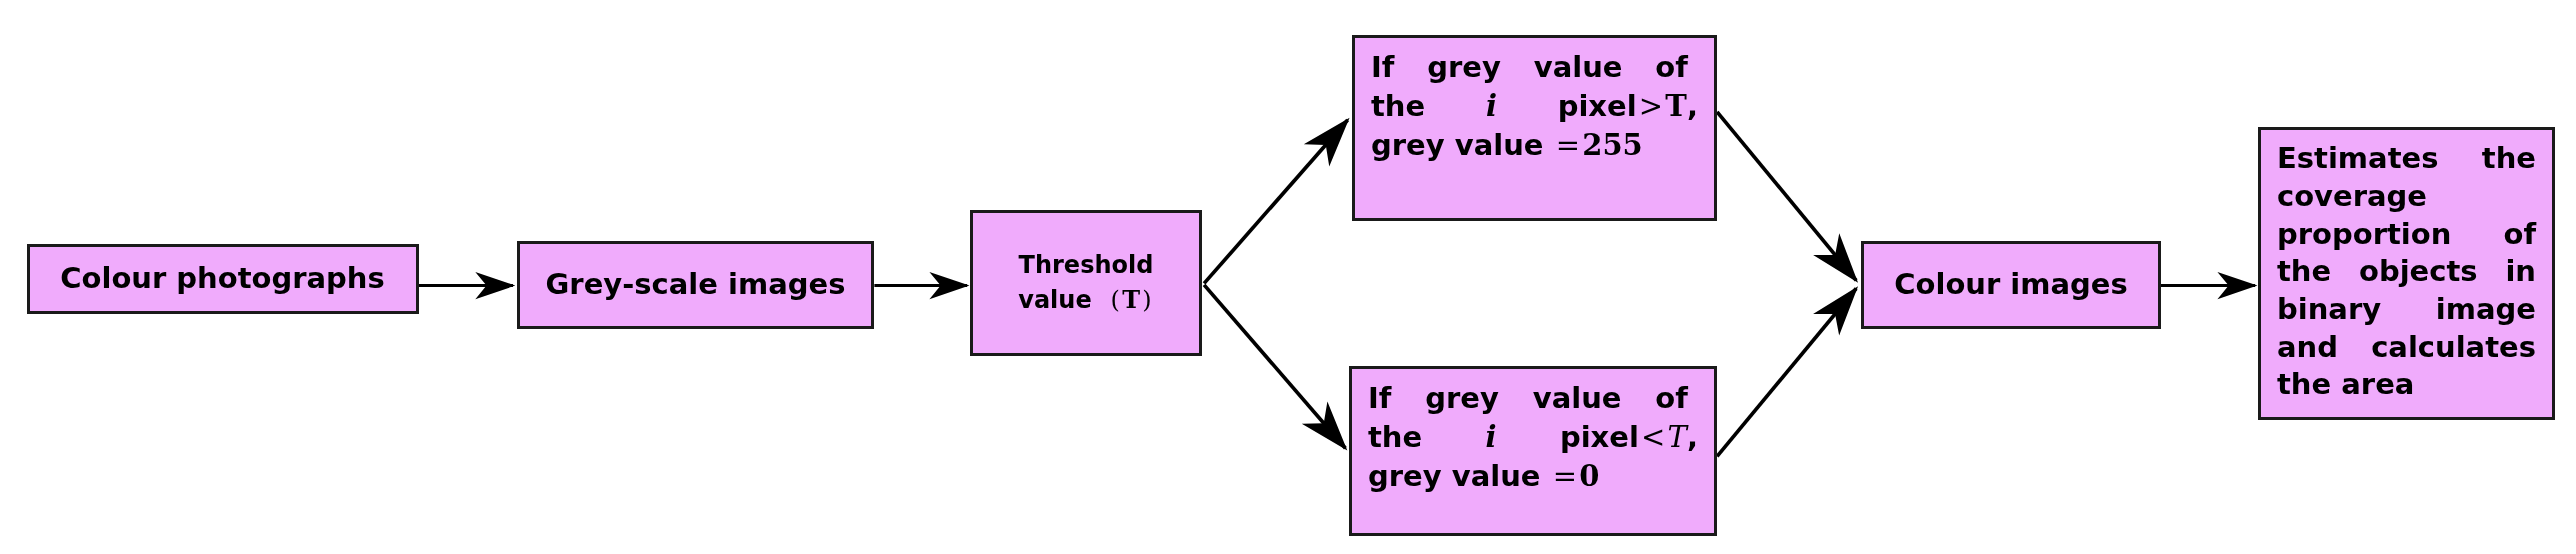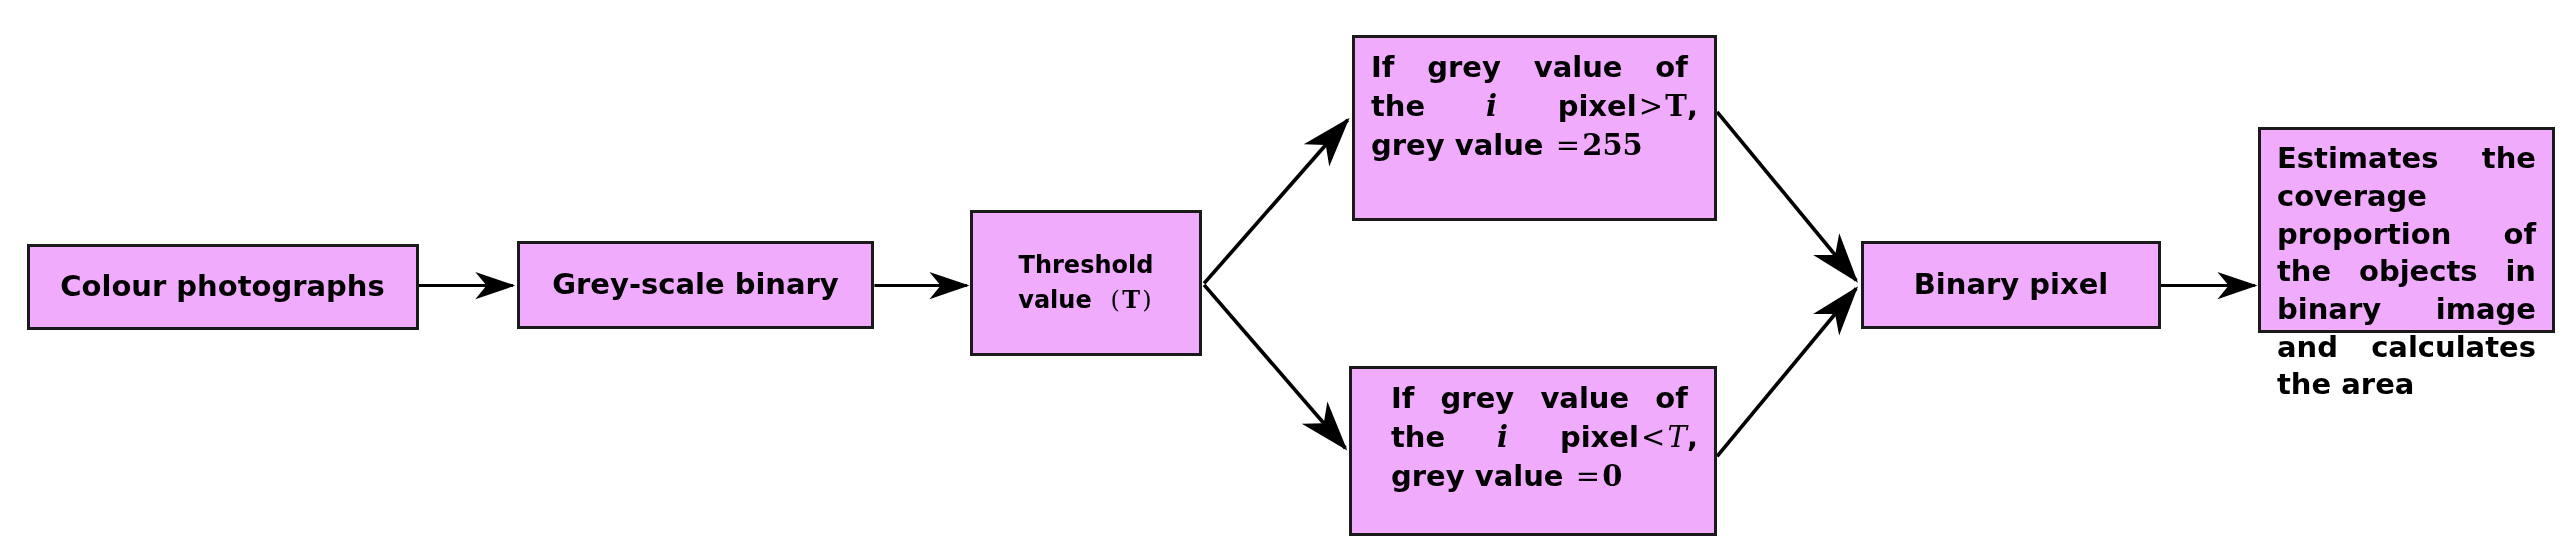--- a/index.html
+++ b/index.html
@@ -37,21 +37,21 @@
     text-align: center;
   }
   
   .node.just .txt {
     text-align: justify;
     text-align-last: left;
   }
 
   
   #node-colour-photographs {
-    left: 26.5px;  top: 244px;  width: 392px;  height: 86px;
+    left: 26.5px;  top: 244px;  width: 392px;  height: 70px;
     padding: 0 19px;
   }
   #node-colour-photographs .txt { font-size: 29px; }
 
   #node-grey-scale-images {
     left: 517px; top: 241px;  width: 357px;  height: 88px;
     padding: 0 19px;
   }
   #node-grey-scale-images .txt { font-size: 29px; }
 
@@ -66,30 +66,30 @@
     padding: 10.3px 16px;
     align-items: flex-start;
   }
   #node-if-greater .txt { font-size: 29px; line-height: 1.34; }
 
   #node-if-less {
     left: 1349px; top: 366px; width: 368px; height: 170px;
     padding: 10.3px 16px;
     align-items: flex-start;
   }
-  #node-if-less .txt { font-size: 29px; line-height: 1.34; margin-left: 23px; }
+  #node-if-less .txt { font-size: 29px; line-height: 1.34; }
 
   #node-binary-images {
     left: 1861px; top: 241px; width: 300px; height: 88px;
     padding: 0 17.7px;
   }
   #node-binary-images .txt { font-size: 29px; }
 
   #node-estimates-coverage {
-    left: 2258px; top: 127px; width: 297px; height: 206px;
+    left: 2258px; top: 127px; width: 297px; height: 293px;
     padding: 10.3px 16px;
     align-items: flex-start;
   }
   #node-estimates-coverage .txt { font-size: 29px; line-height: 1.30; }
 
   
   .mathi {
     font-family: "DejaVu Serif", serif;
     font-style: italic;
     font-weight: 700;
@@ -150,21 +150,21 @@
     <line x1="2333" y1="620" x2="2522" y2="392" stroke="#000000" stroke-width="5" marker-end="url(#ah)"></line>
 
     <line x1="2935" y1="388" x2="3064" y2="388" stroke="#000000" stroke-width="4" marker-end="url(#ah)"></line>
   </svg>
 
   <div class="node center" id="node-colour-photographs">
     <span class="txt">Colour photographs</span>
   </div>
 
   <div class="node center" id="node-grey-scale-images">
-    <span class="txt">Grey-scale binary</span>
+    <span class="txt">Grey-scale images</span>
   </div>
 
   <div class="node center" id="node-threshold-value">
     <span class="txt">
       <span>Threshold</span><br>
       <span class="nowrapseg"><span>value</span>&nbsp;&nbsp;<span class="mathop">(</span><span class="mathT-up">T</span><span class="mathop">)</span></span>
     </span>
   </div>
 
   <div class="node just" id="node-if-greater">
@@ -187,21 +187,21 @@
       <span>value</span>&nbsp;
       <span>of</span>&nbsp;
       <span>the</span>&nbsp;
       <span class="mathi">i</span>&nbsp;
       <span class="nowrapseg"><span>pixel</span><span class="mathop">&lt;</span><span class="mathT-it">T</span><span>,</span></span>
       <span>grey value</span>&nbsp;<span class="mathop">=</span><span class="mathnum">0</span>
     </span>
   </div>
 
   <div class="node center" id="node-binary-images">
-    <span class="txt">Binary pixel</span>
+    <span class="txt">Colour images</span>
   </div>
 
   <div class="node just" id="node-estimates-coverage">
     <span class="txt">Estimates the coverage proportion of the objects in binary image and calculates the area</span>
   </div>
 
 </div>
 
 
 </body></html>

